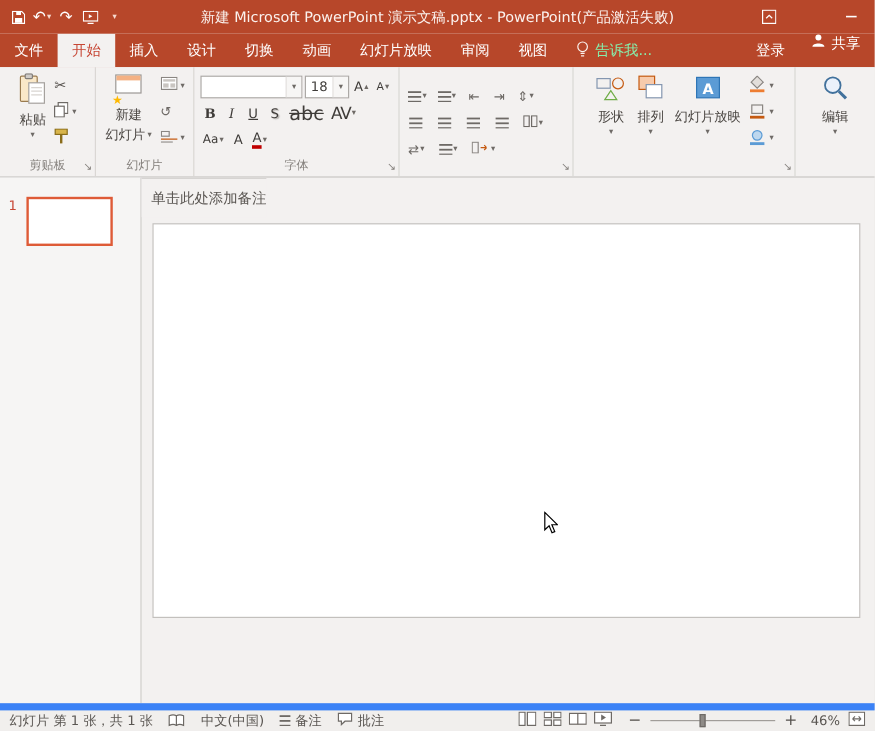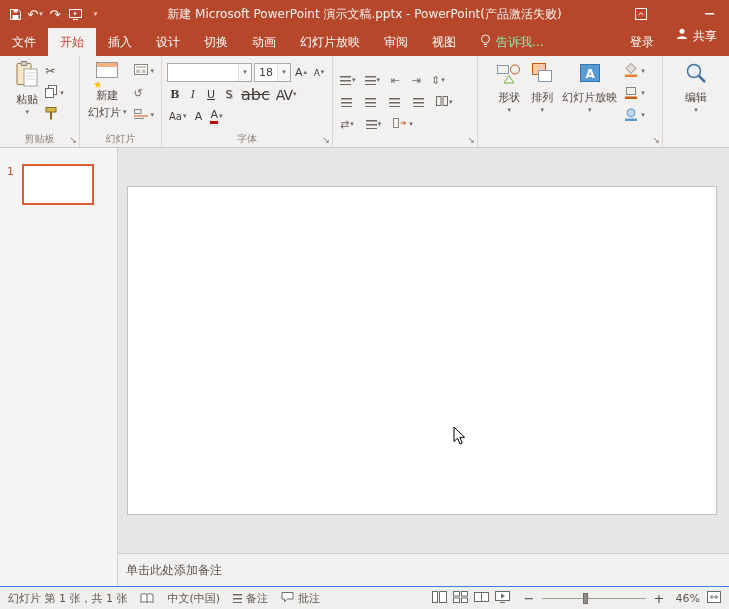--- a/index.html
+++ b/index.html
@@ -53,28 +53,28 @@
  linear-gradient(#6E6A66,#6E6A66) 0 4px/11px 1.5px no-repeat,
  linear-gradient(#6E6A66,#6E6A66) 0 8px/11px 1.5px no-repeat}
 .arrowglyph{font-size:11px;color:#6E6A66}
 
 
 .main{flex:1;display:flex;min-height:0}
 .thumbs{width:118px;background:#F6F5F4;border-right:1px solid #CFCDCB;padding:16px 0 0 7px;flex:0 0 auto}
 .thumbwrap{display:flex;gap:5px}
 .thumbnum{font-size:11px;color:#C74634;width:10px;text-align:left;padding-top:1px}
 .thumb{width:72px;height:41px;background:#fff;border:2px solid #DE5B37}
-.rightcol{flex:1;display:flex;flex-direction:column;min-width:0}
+.rightcol{flex:1;display:flex;flex-direction:row;min-width:0}
 .canvas{height:405px;background:#E8E6E4;position:relative}
 .slide{position:absolute;left:9px;top:38px;width:590px;height:329px;background:#fff;border:1px solid #C3C0BD}
 .cursor{position:absolute;left:334px;top:278px;width:13px;height:20px}
 .notes{height:33px;background:#F3F1F0;border-top:1px solid #CFCDCB;display:flex;align-items:center;padding-left:8px;color:#5A5652;font-size:12px}
 
 
-.statusbar{height:23px;background:#F1EFED;border-top:1px solid #3b82f6;display:flex;align-items:center;padding:0 8px;gap:13px;font-size:11px;color:#5A5652;flex:0 0 auto}
+.statusbar{height:23px;background:#F1EFED;border-top:6px solid #3b82f6;display:flex;align-items:center;padding:0 8px;gap:13px;font-size:11px;color:#5A5652;flex:0 0 auto}
 .sitem{display:flex;align-items:center;gap:4px}
 .sright{margin-left:auto;display:flex;align-items:center;gap:7px}
 .viewbtns{display:flex;align-items:center;gap:6px;margin-right:6px}
 .zbtn{font-size:13px;color:#55514D;width:12px;text-align:center}
 .ztrack{width:104px;height:1px;background:#A19D99;position:relative}
 .zthumb{position:absolute;left:41px;top:-5px;width:5px;height:11px;background:#8F8B87;border:1px solid #6E6A66}
 .zoomtext{min-width:28px;text-align:right}
 </style>
 </head>
 <body>

